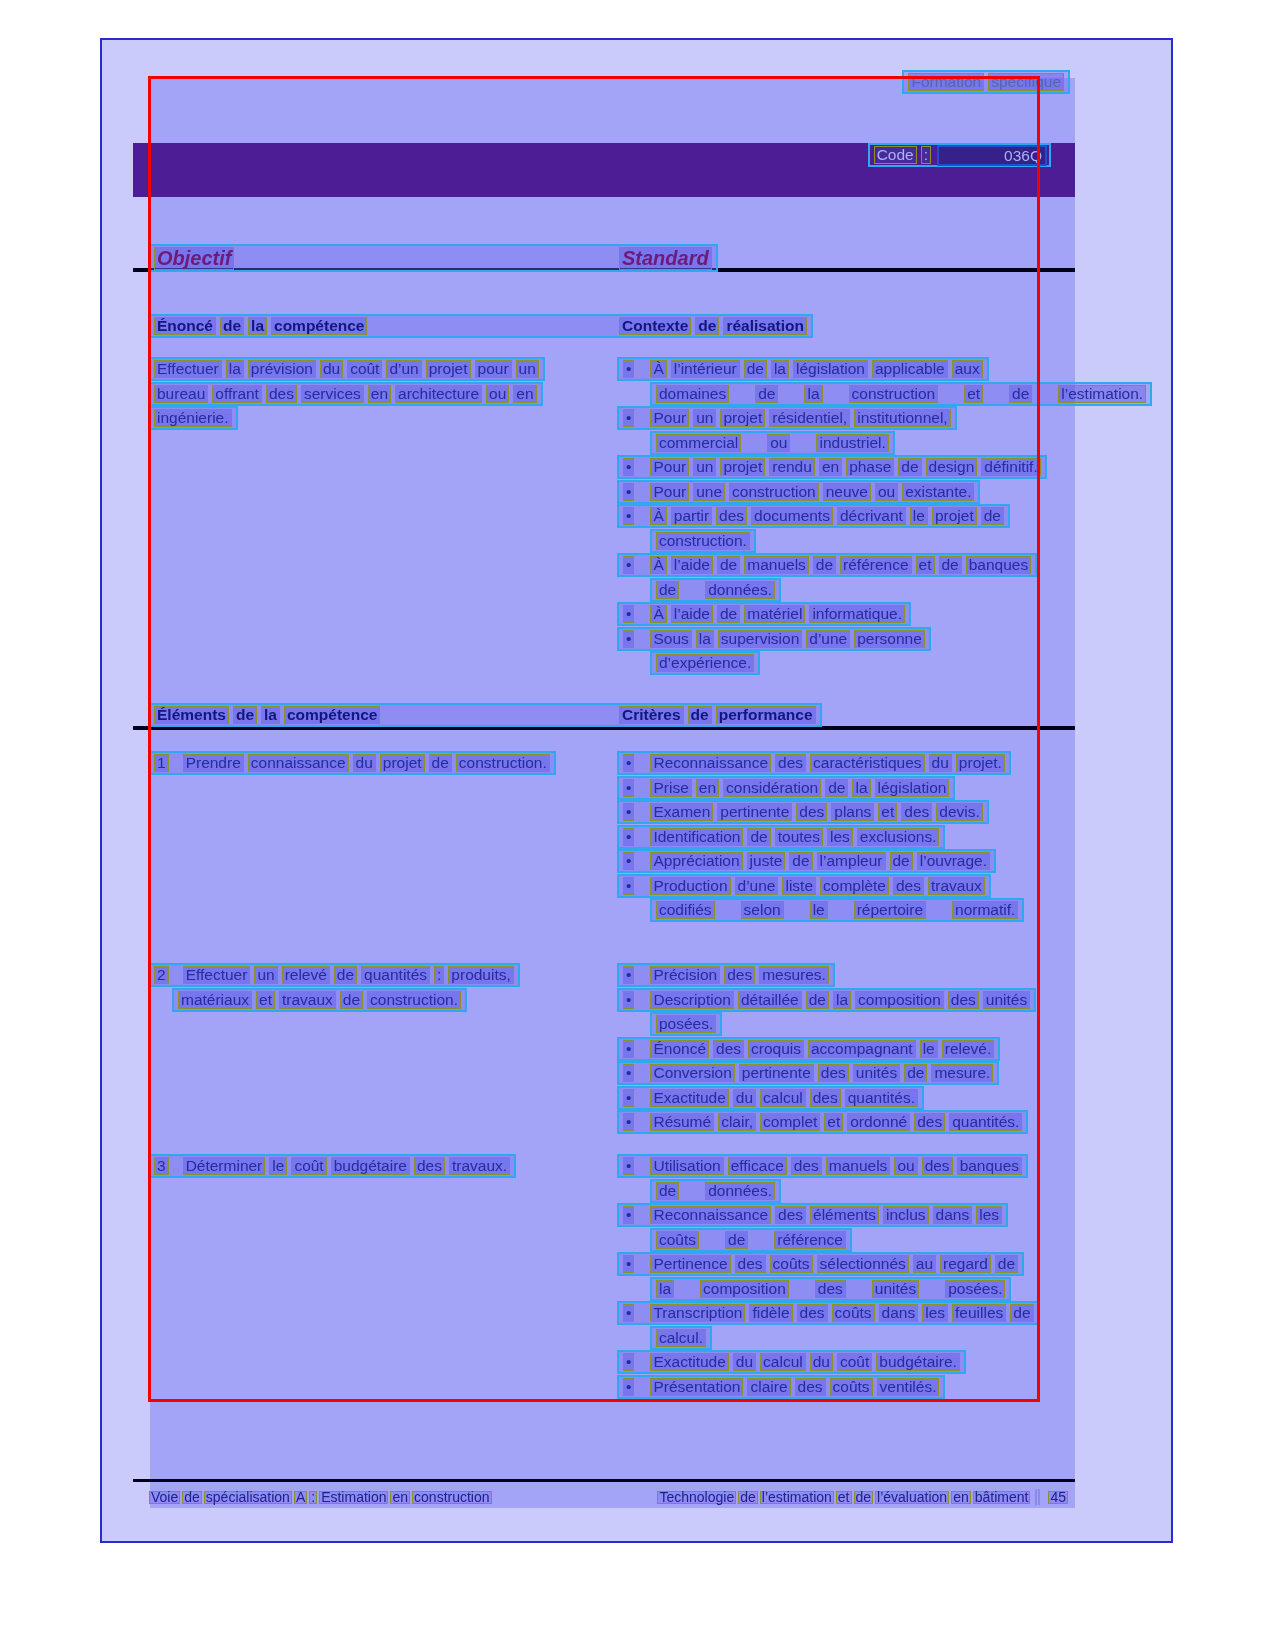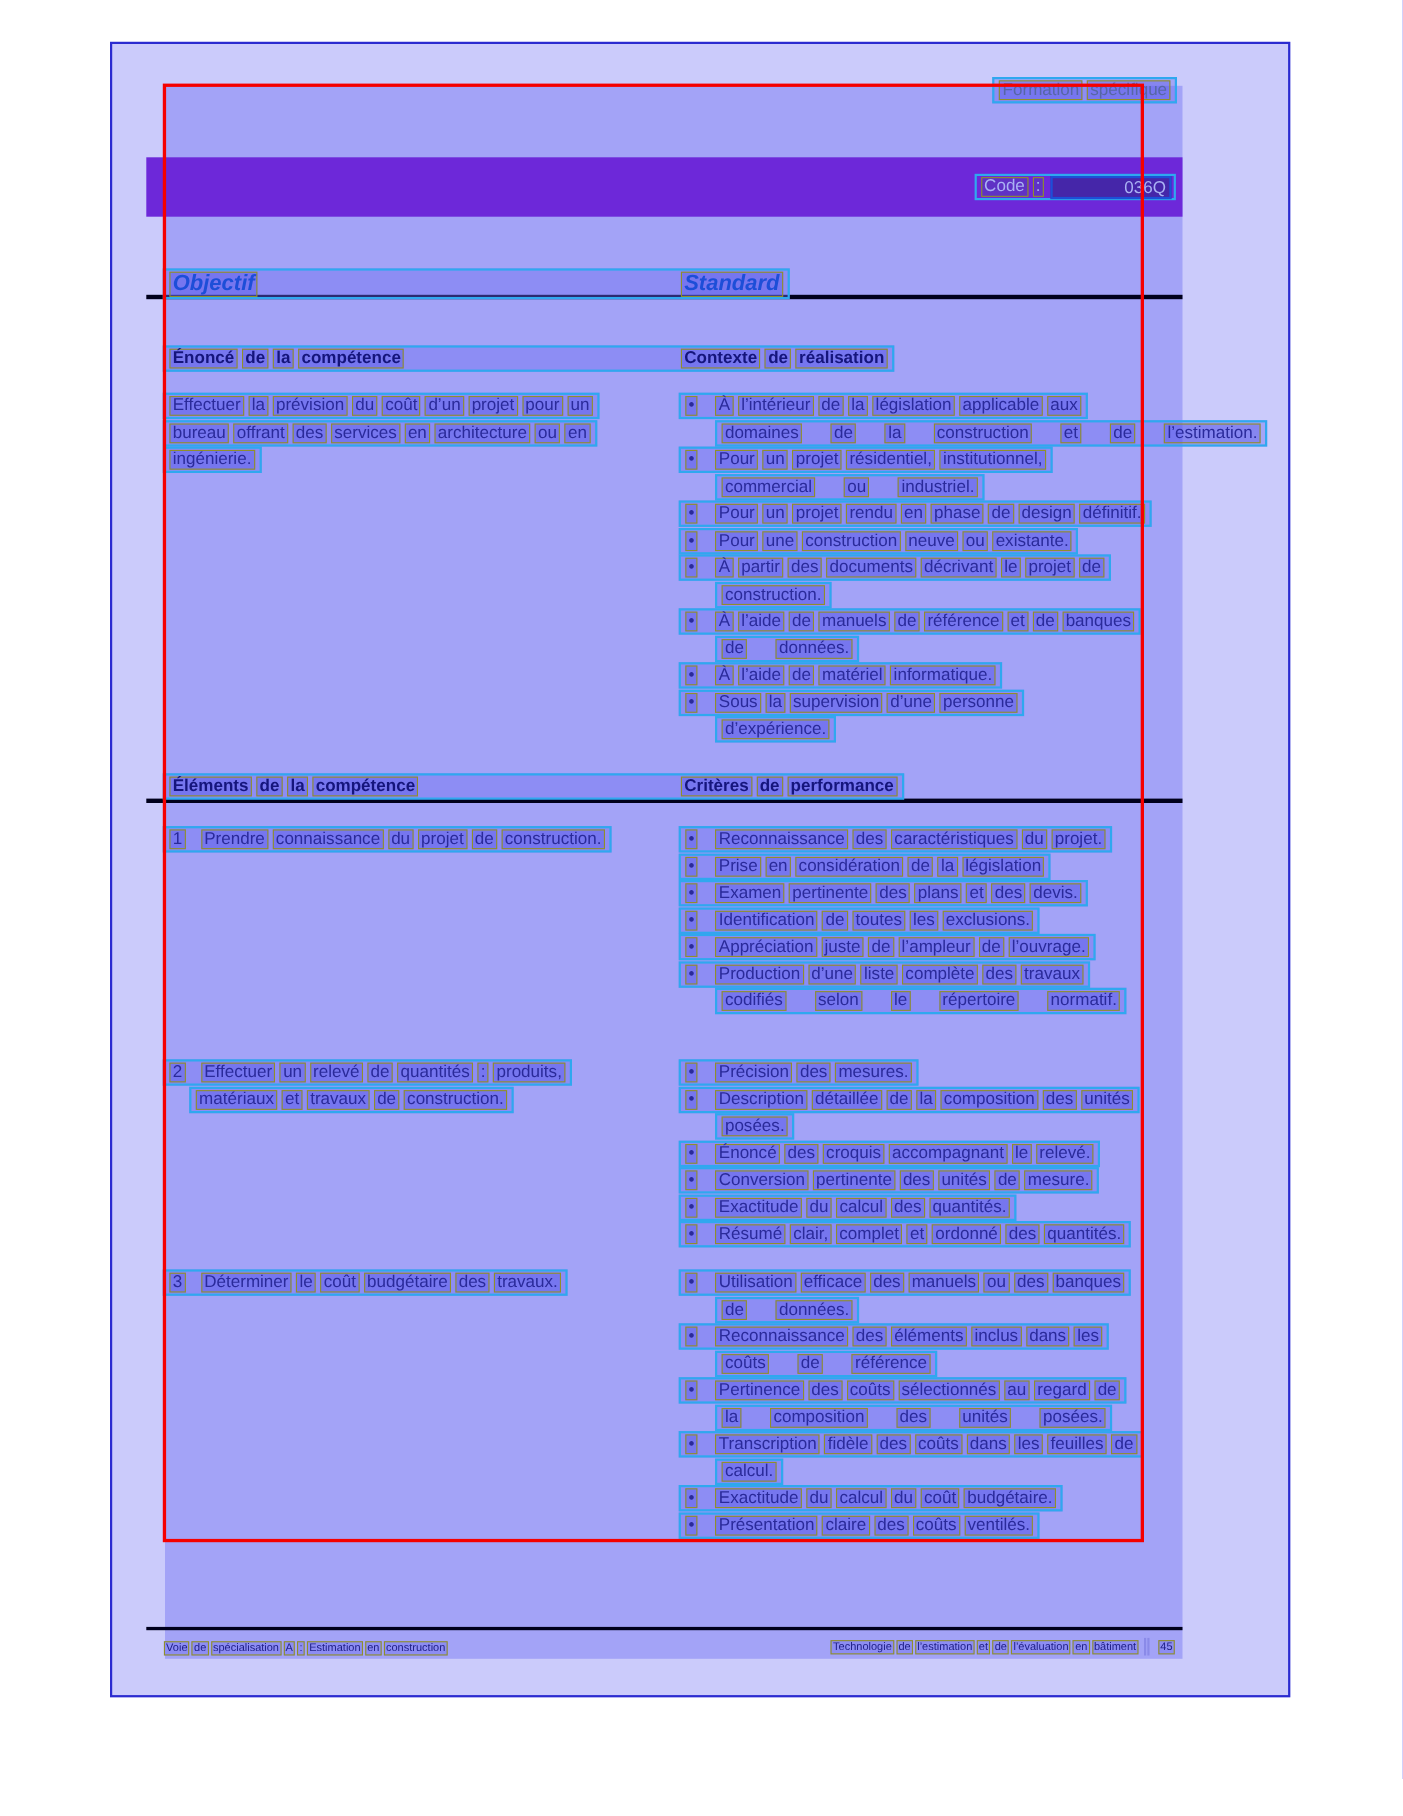--- a/index.html
+++ b/index.html
@@ -3,44 +3,44 @@
 <meta charset="utf-8">
 <style>
   html,body{margin:0;padding:0;}
   body{width:1275px;height:1651px;position:relative;background:#ffffff;
        font-family:"Liberation Sans","DejaVu Sans",sans-serif;overflow:hidden;}
 
   
   .outer{position:absolute;left:100px;top:38px;width:1073px;height:1505px;
          background:#cbcbfb;border:2px solid #2b2bd0;box-sizing:border-box;}
   .peri{position:absolute;left:150px;top:78px;width:925px;height:1430px;background:#a3a3f7;}
-  .banner{position:absolute;left:133px;top:143px;width:942px;height:54px;background:#6d28d9;
-          display:flex;align-items:center;justify-content:flex-end;
-          padding-right:6px;box-sizing:border-box;z-index:5;}
+  .banner{position:absolute;left:133px;top:143px;width:942px;height:54px;background:#4c1d95;
+          display:flex;align-items:flex-start;justify-content:flex-end;
+          padding-right:24px;box-sizing:border-box;z-index:5;}
   .rule{position:absolute;left:133px;width:942px;background:#00001c;z-index:4;}
   #rule1{top:268px;height:4px;}
   #rule2{top:726px;height:4px;}
   #rule3{top:1479px;height:3px;}
   .redbox{position:absolute;left:148px;top:76px;width:892px;height:1326px;
           border:3px solid #f50000;box-sizing:border-box;z-index:30;pointer-events:none;}
 
   
   .line{display:inline-flex;align-items:center;border:2px solid #2fa8ef;
         background:rgba(108,108,240,0.40);padding:1px 2px;height:24px;
         box-sizing:border-box;font-size:15.5px;color:#2a2a9a;white-space:nowrap;}
   .lrow{margin-bottom:0.5px;}
   .word{display:inline-block;border:1px solid #8f8f2b;background:rgba(76,76,230,0.35);
         padding:0 2px;margin:0 2px;line-height:16px;white-space:pre;}
   .dot{margin-right:14px;}
   .num{margin-right:12px;}
   .cont .line{margin-left:33px;gap:22px;}
   .contL .line{margin-left:24px;justify-content:center;}
   .bandleft{display:inline-flex;width:465px;}
   .h1{height:28px;}
-  .h1 .word{font-weight:bold;font-style:italic;font-size:20px;color:#1d4ed8;line-height:21px;}
+  .h1 .word{font-weight:bold;font-style:italic;font-size:20px;color:#701a75;line-height:21px;}
   .h2 .word{font-weight:bold;color:#15157c;}
   .muted .word{color:#5666a6;}
 
   
   .codeline{border-color:#2fa8ef;background:transparent;color:#aab2f4;}
   .codeline .word{border-color:#8f8f2b;background:rgba(70,70,160,0.35);color:#aab2f4;}
   .field{display:inline-block;width:100px;border:2px solid #1d4ed8;margin-left:4px;
          text-align:right;color:#aab2f4;padding:0 3px;line-height:17px;
          background:rgba(36,36,130,0.55);}
 
@@ -50,21 +50,21 @@
   #secahdr{position:absolute;left:148px;top:314px;z-index:6;}
   #secabody{position:absolute;left:148px;top:357px;display:flex;z-index:6;}
   #secbhdr{position:absolute;left:148px;top:703px;z-index:6;}
   .lcol{width:469px;flex:0 0 469px;}
   .item{position:absolute;left:148px;display:flex;z-index:6;}
   #item1{top:751px;} #item2{top:963px;} #item3{top:1154px;}
 
   
   #footer{position:absolute;left:133px;top:1488px;width:942px;display:flex;align-items:center;
           padding:0 6px 0 15px;box-sizing:border-box;z-index:6;}
-  .plain{border:none;background:none;padding:0;height:16px;font-size:10px;color:#202088;}
+  .plain{border:none;background:none;padding:0;height:16px;font-size:14px;color:#202088;}
   .plain .word{margin:0 1px;padding:0 1px;background:rgba(76,76,230,0.25);line-height:11px;}
   #footright{margin-left:auto;display:flex;align-items:center;}
   .cursor{width:2px;height:16px;background:#8a8ae8;box-shadow:3px 0 0 #8a8ae8;
           margin:0 10px 0 4px;display:inline-block;}
 </style>
 </head>
 <body>
 
 <div class="outer"></div>
 <div class="peri"></div>

